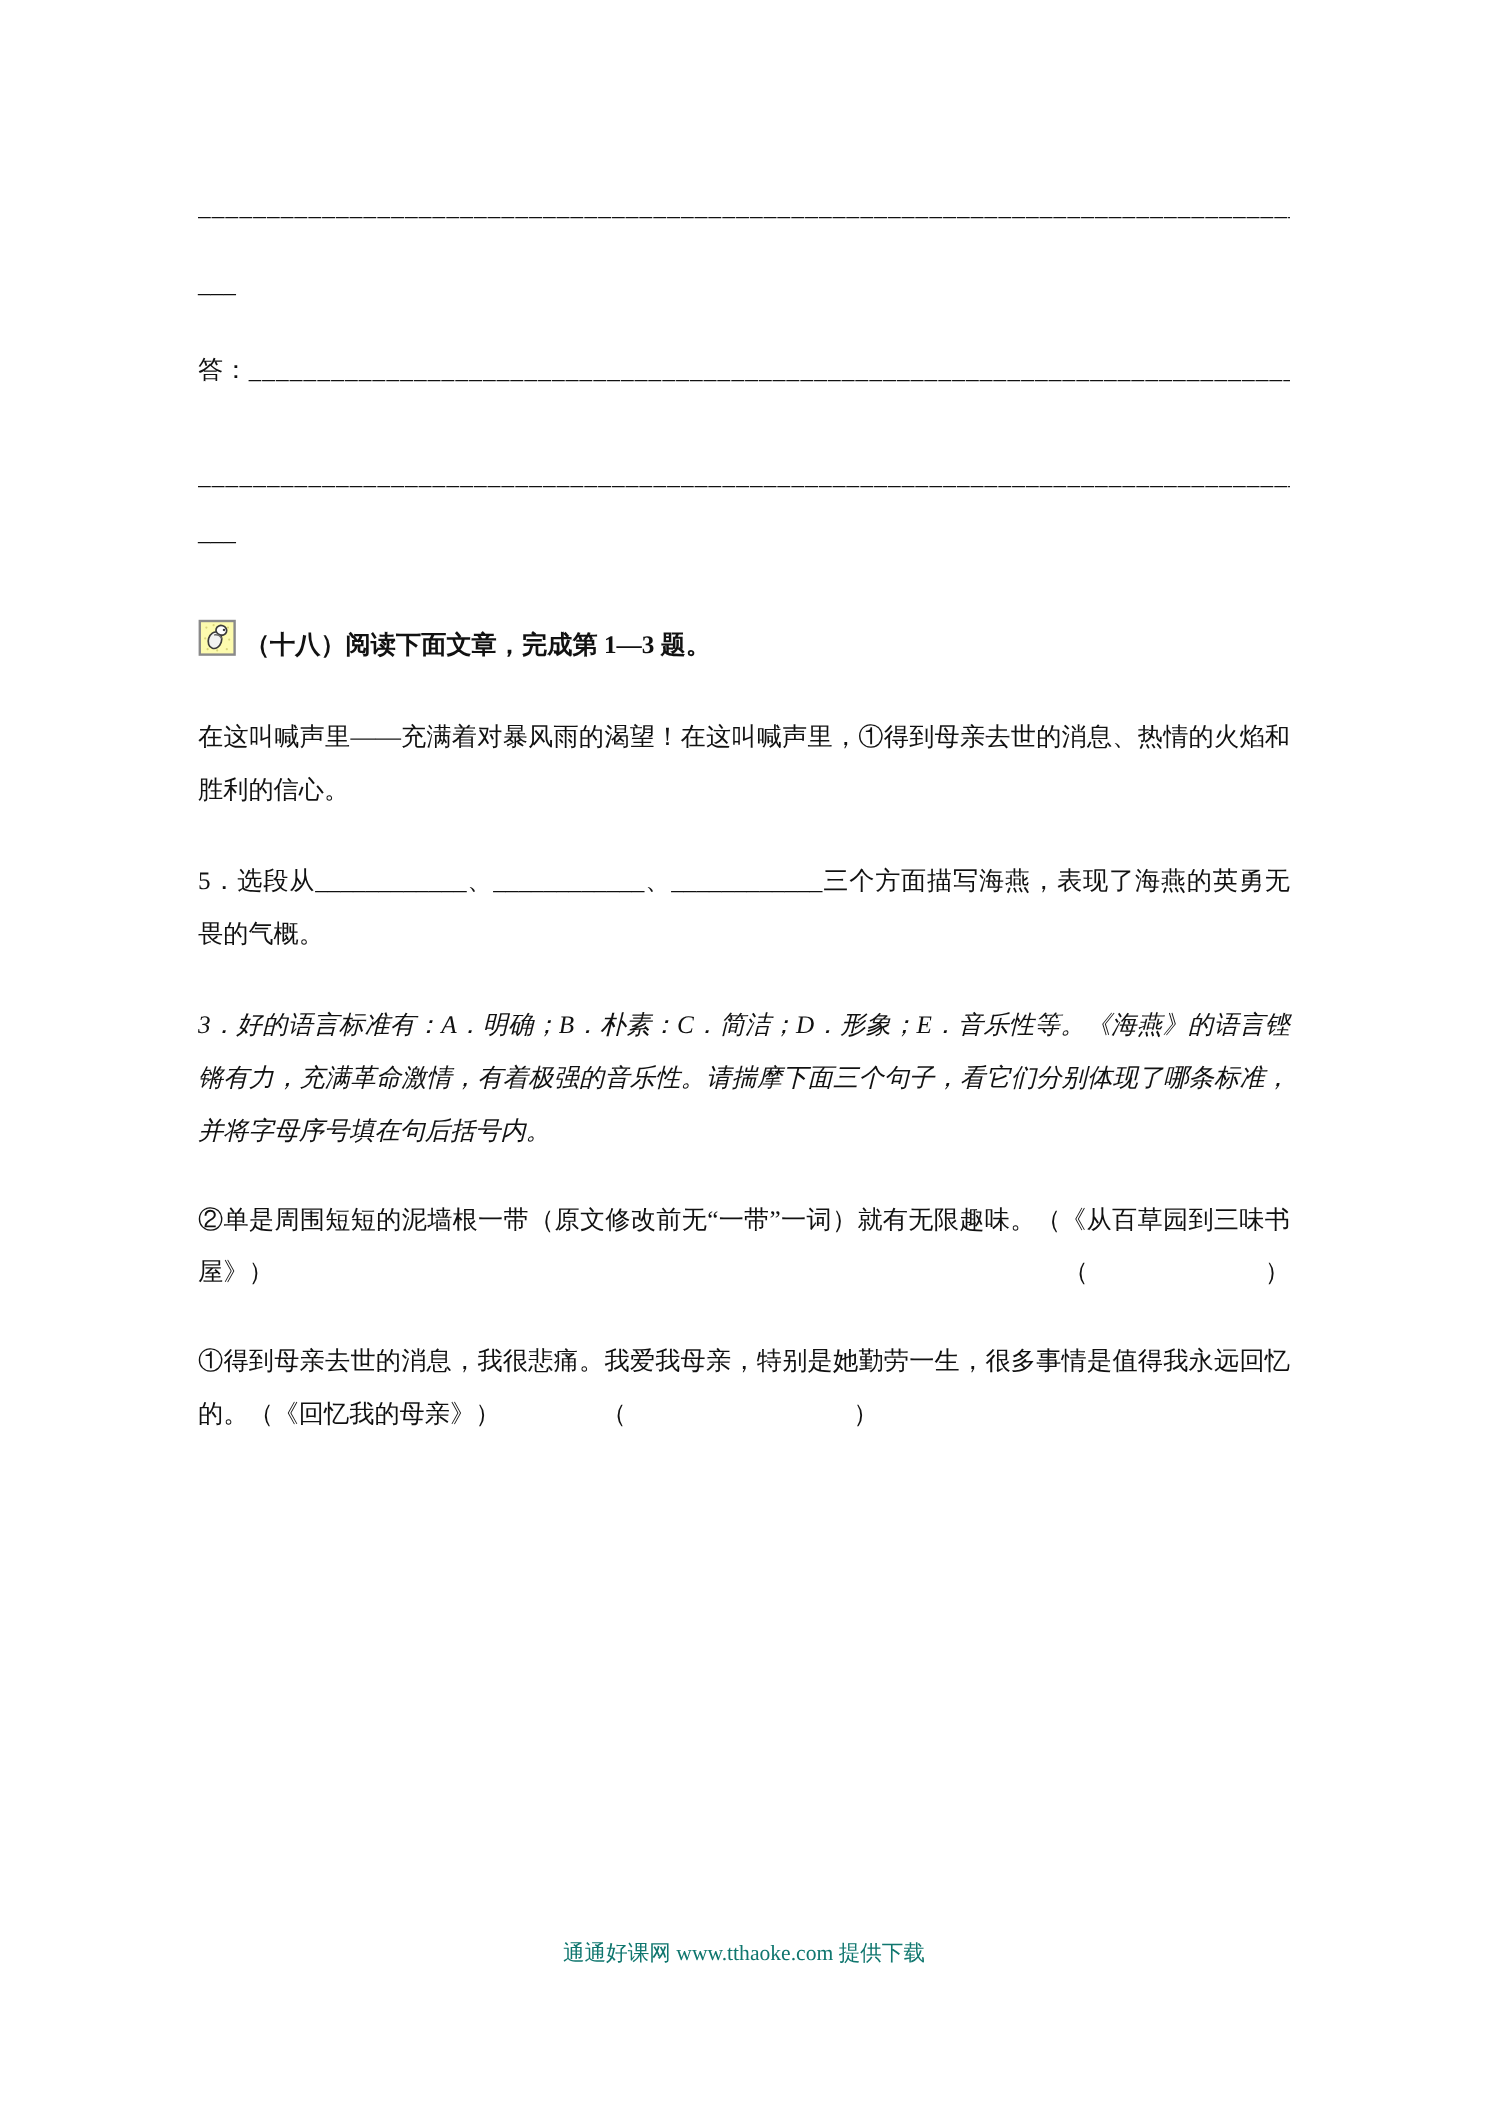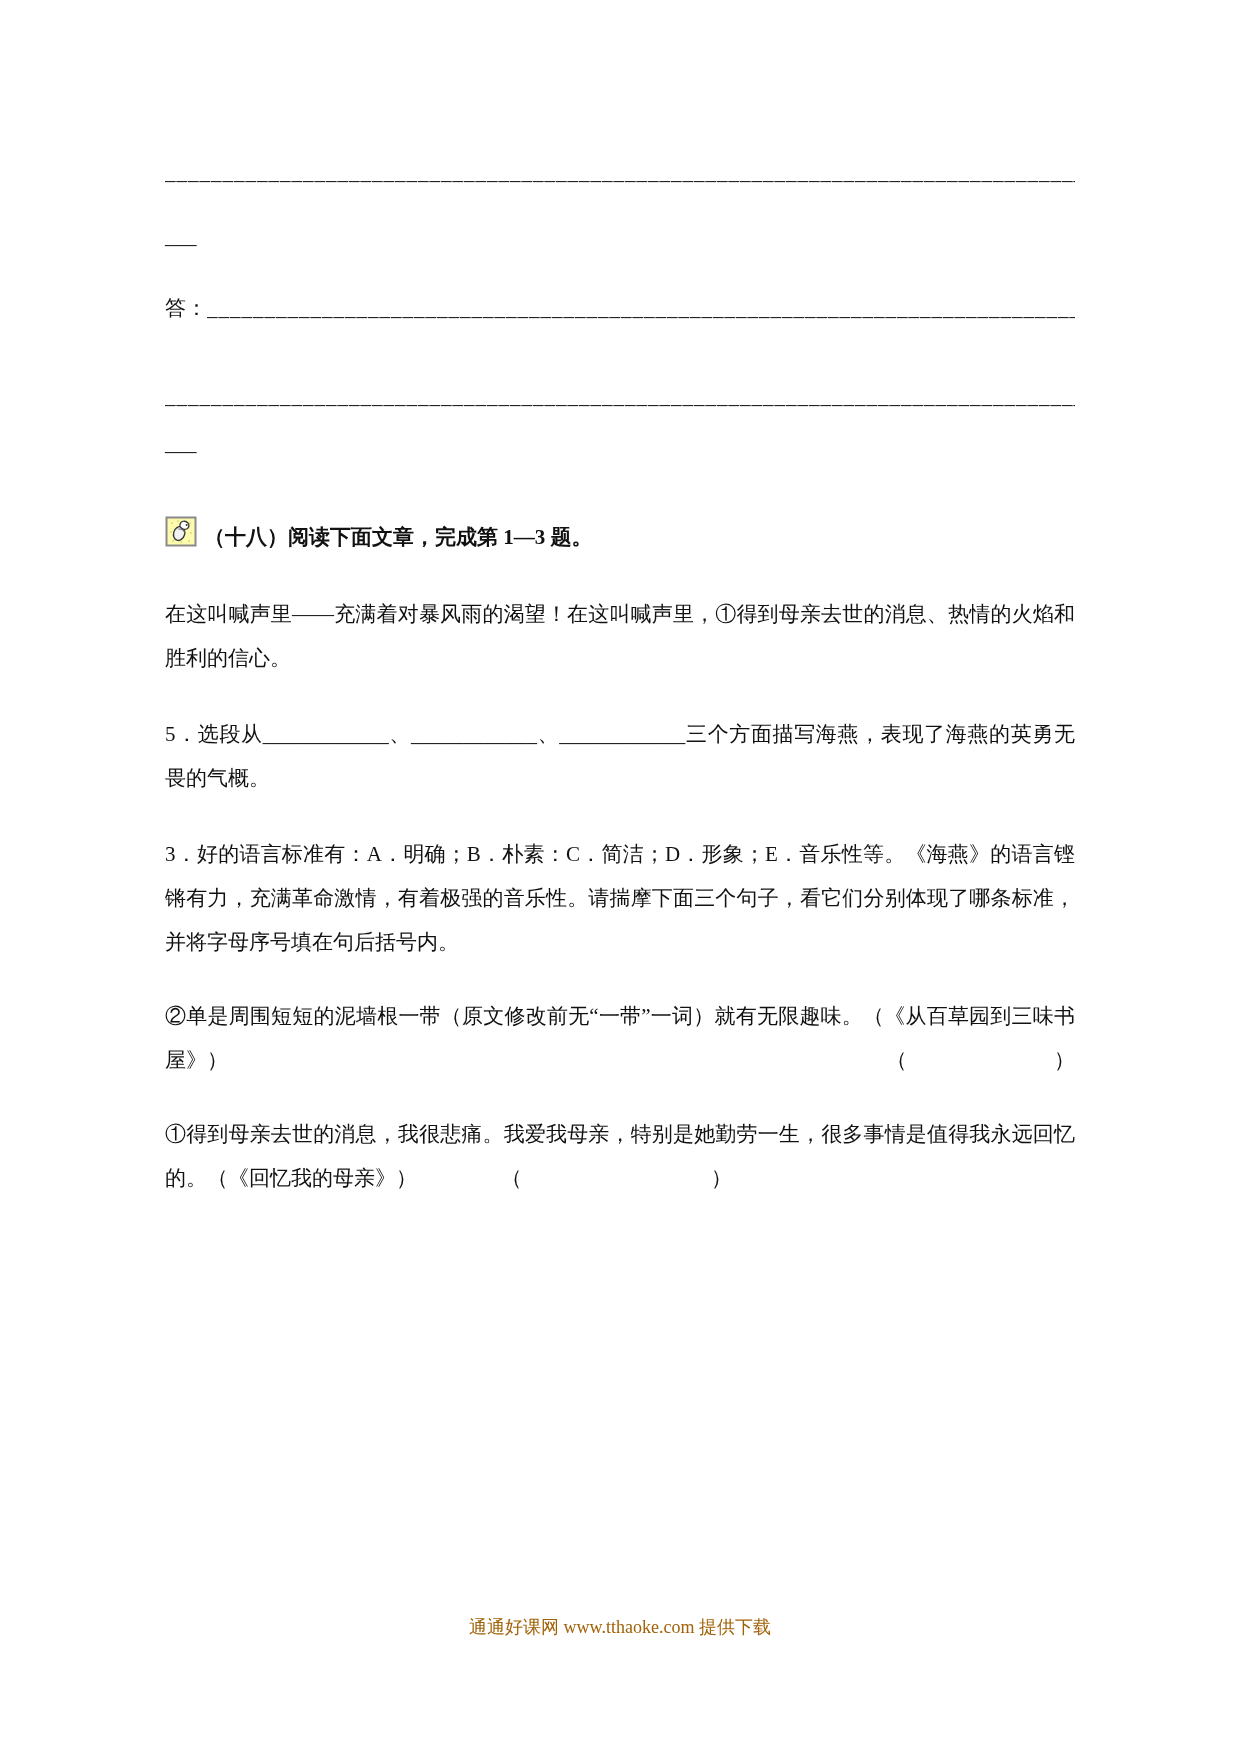--- a/index.html
+++ b/index.html
@@ -67,34 +67,34 @@
     white-space: nowrap;
   }
   .footer {
     position: absolute;
     top: 1612px;
     left: 0;
     width: 100%;
     text-align: center;
     font-size: 18px;
     line-height: 30px;
-    color: #a16207;
+    color: #0f766e;
   }
   
   .mt-short1 { margin-top: 20px; }
   .mt-q10    { margin-top: 16px; }
   .mt-ans    { margin-top: 28px; }
   .mt-full2  { margin-top: 44px; }
   .mt-short2 { margin-top: 3px; }
   .mt-head   { margin-top: 50px; }
   .mt-p1     { margin-top: 36px; }
   .mt-p2     { margin-top: 33px; }
   .mt-q1     { margin-top: 31px; }
   .mt-q2     { margin-top: 32px; }
-  .mt-q3     { margin-top: 32px; }
+  .mt-q3     { margin-top: 32px; font-style: italic; }
   .mt-s1     { margin-top: 30px; }
   .mt-s2     { margin-top: 30px; }
 </style>
 </head>
 <body>
 
 <div class="page">
 
   <div class="blank-full">________________________________________________________________________________________________________________________</div>
   <div class="blank-short mt-short1">___</div>

